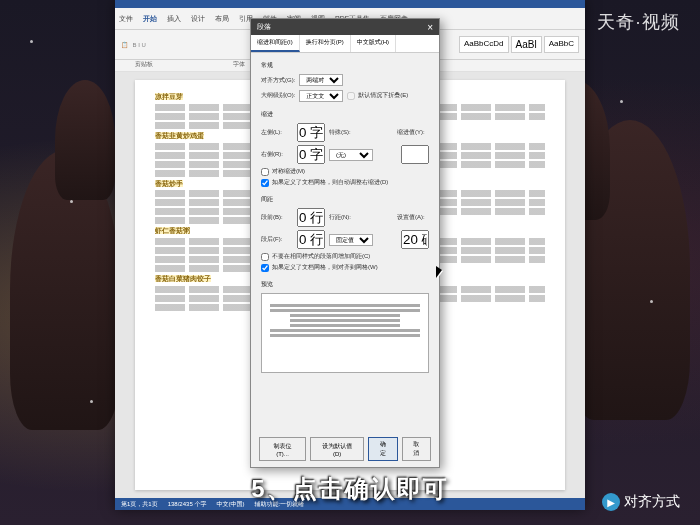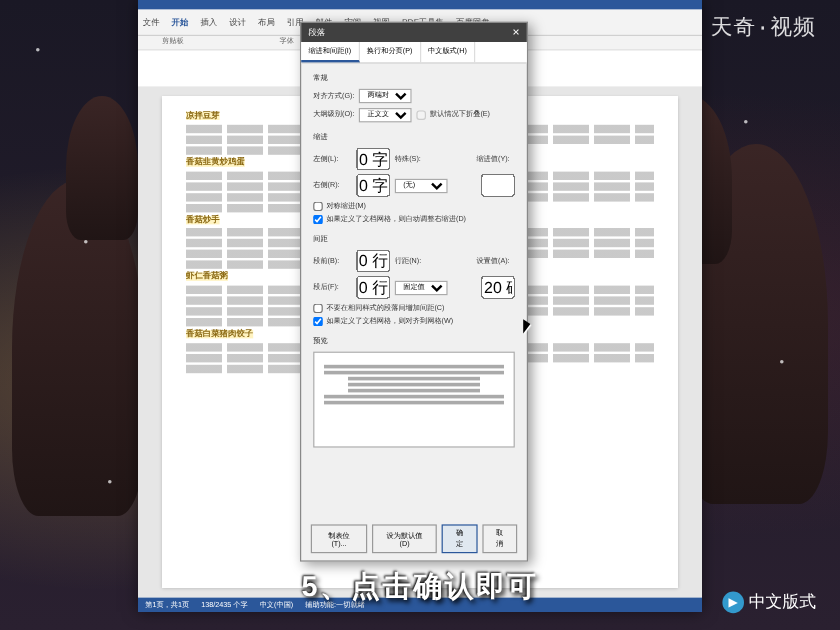--- a/index.html
+++ b/index.html
@@ -42,21 +42,21 @@
 .row select { width: 44px; }
 .chk { display: flex; align-items: center; gap: 3px; margin: 2px 0; }
 .chk input { width: 8px; height: 8px; }
 .preview-box { border: 1px solid #aaa; height: 80px; background: #fff; margin-top: 4px; padding: 8px; font-size: 4px; color: #666; line-height: 1.6; }
 .preview-box .pl { height: 3px; background: #aaa; margin: 2px 0; }
 .preview-box .pl.ctr { margin: 2px 20px; }
 .dlg-buttons { position: absolute; bottom: 6px; right: 8px; left: 8px; display: flex; gap: 4px; justify-content: flex-end; }
 .dlg-buttons button { font-size: 6px; padding: 2px 8px; border: 1px solid #999; background: #f0f0f0; }
 .dlg-buttons button.primary { background: #e0e8f0; border-color: #2b579a; }
 .dlg-buttons .left-btn { margin-right: auto; }
-.watermark-tr { position: absolute; top: 10px; right: 20px; color: rgba(255,255,255,0.85); font-size: 18px; font-weight: 300; z-index: 20; letter-spacing: 1px; font-family: Liberation Mono, monospace; }
+.watermark-tr { position: absolute; top: 10px; right: 20px; color: rgba(255,255,255,0.85); font-size: 18px; font-weight: 300; z-index: 20; letter-spacing: 1px; }
 .watermark-br { position: absolute; bottom: 14px; right: 20px; color: #fff; font-size: 14px; z-index: 20; display: flex; align-items: center; gap: 4px; }
 .watermark-br .ico { width: 18px; height: 18px; border-radius: 50%; background: #39c; display: inline-flex; align-items: center; justify-content: center; font-size: 10px; }
 .subtitle { position: absolute; bottom: 20px; left: 50%; transform: translateX(-50%); color: #fff; font-size: 24px; font-weight: bold; text-shadow: 2px 2px 4px #000, -1px -1px 2px #000; z-index: 15; white-space: nowrap; letter-spacing: 2px; }
 .cursor-arrow { position: absolute; z-index: 12; width: 10px; height: 14px; }
 .cursor-arrow::before { content: ""; position: absolute; border-left: 6px solid #000; border-top: 4px solid transparent; border-bottom: 8px solid transparent; filter: drop-shadow(1px 1px 0 #fff); }
 </style>
 </head>
 <body>
 
 <div class="bg-scene">
@@ -79,20 +79,29 @@
     <span class="tab">插入</span>
     <span class="tab">设计</span>
     <span class="tab">布局</span>
     <span class="tab">引用</span>
     <span class="tab">邮件</span>
     <span class="tab">审阅</span>
     <span class="tab">视图</span>
     <span class="tab">PDF工具集</span>
     <span class="tab">百度网盘</span>
   </div>
+  <div class="ribbon2">
+    <span>📋</span>
+    <span style="color:#888">B I U</span>
+    <div class="styles">
+      <div class="style-box">AaBbCcDd</div>
+      <div class="style-box aa">AaBl</div>
+      <div class="style-box">AaBbC</div>
+    </div>
+  </div>
   <div class="group-label">
     <span>剪贴板</span>
     <span>字体</span>
     <span>段落</span>
     <span>样式</span>
   </div>
   <div class="doc-area">
     <div class="page">
       <h4>凉拌豆芽</h4>
       <div class="line"></div><div class="line"></div><div class="line sh"></div>
@@ -205,15 +214,15 @@
     <button class="primary">确定</button>
     <button>取消</button>
   </div>
 </div>
 
 <div class="cursor-arrow" style="left:436px;top:266px"></div>
 
 <div class="watermark-tr">天奇·视频</div>
 <div class="watermark-br">
   <span class="ico">▶</span>
-  <span>中文版式</span>
+  <span>对齐方式</span>
 </div>
 <div class="subtitle">5、点击确认即可</div>
 
 </body></html>

